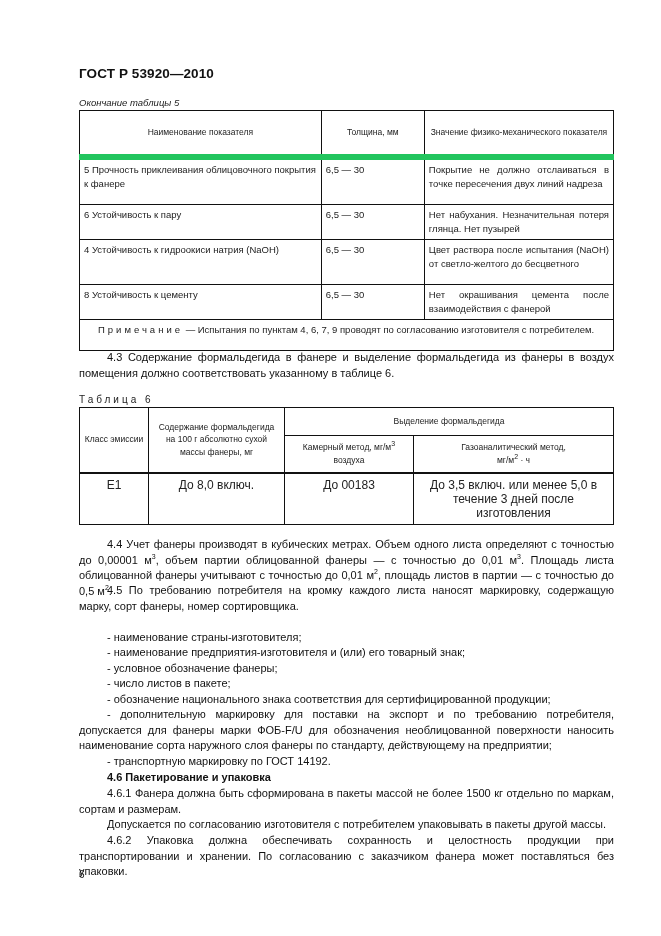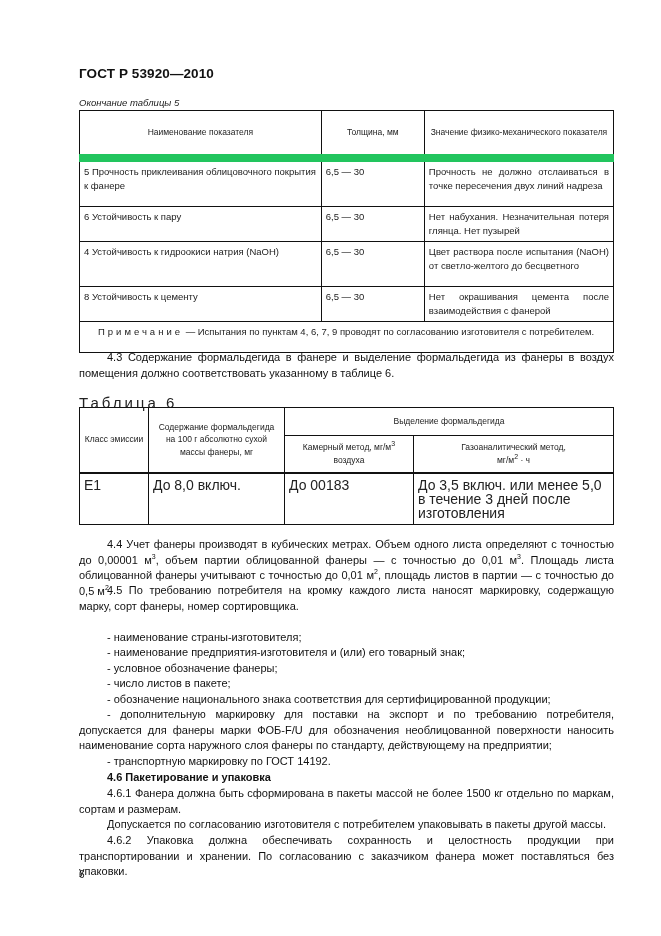--- a/index.html
+++ b/index.html
@@ -5,39 +5,39 @@
     html, body { margin: 0; padding: 0; background: #ffffff; }
     body { width: 661px; height: 936px; position: relative; overflow: hidden;
       font-family: "Liberation Sans", sans-serif; color: #111; }
     .page { position: absolute; left: 0; top: 0; width: 661px; height: 936px; }
     .doc-header { position: absolute; left: 79px; top: 66px; font-size: 13.5px; font-weight: bold; letter-spacing: 0.1px; }
     .caption5 { position: absolute; left: 79px; top: 97px; font-size: 9.5px; font-style: italic; color: #222; }
     table { border-collapse: collapse; position: absolute; font-size: 9.5px; color: #222; }
     td, th { border: 1px solid #111; vertical-align: top; font-weight: normal; }
     #t5 { left: 79px; top: 110px; width: 535px; }
     #t5 th { font-size: 8.5px; text-align: center; vertical-align: middle; height: 39px; padding: 2px 4px; line-height: 1.5; }
-    #t5 thead tr { border-bottom: 8px solid #22c55e; }
+    #t5 thead tr { border-bottom: 6px solid #22c55e; }
     #t5 td { padding: 3px 4px 3px 4px; line-height: 14px; }
     #t5 td.c1 { width: 230px; }
     #t5 td.c2 { width: 93px; text-align: left; }
     #t5 td.c3 { width: 178px; text-align: justify; }
     #t5 tr.r5 td { height: 38px; }
     #t5 tr.r6 td { height: 24px; }
     #t5 tr.r7 td { height: 38px; }
     #t5 tr.r8 td { height: 24px; }
     #t5 td.note { padding: 3px 4px; line-height: 13px; height: 24px; }
     .spaced { letter-spacing: 3px; }
     .para { position: absolute; left: 79px; width: 535px; font-size: 11px; line-height: 15.5px; text-align: justify; color: #111; }
     .indent { text-indent: 28px; }
     .li { padding-left: 28px; }
-    .caption6 { position: absolute; left: 79px; top: 394px; font-size: 15px; letter-spacing: 3px; color: #222; }
+    .caption6 { position: absolute; left: 79px; top: 394px; font-size: 10px; letter-spacing: 3px; color: #222; }
     #t6 { left: 79px; top: 407px; width: 535px; }
     #t6 th { font-size: 8.5px; text-align: center; vertical-align: middle; padding: 2px 4px; line-height: 1.5; }
     #t6 thead { border-bottom: 2px solid #111; }
-    #t6 td { text-align: left; padding: 4px; line-height: 14px; font-size: 14px; }
+    #t6 td { text-align: center; padding: 4px; line-height: 14px; font-size: 12px; }
     .bold { font-weight: bold; }
     .pagenum { position: absolute; left: 79px; top: 856px; font-size: 10px; }
     sup { font-size: 7px; vertical-align: super; line-height: 0; }
   </style>
 </head>
 <body>
 
 <div class="page">
 
   <div class="doc-header">ГОСТ Р 53920—2010</div>
@@ -49,21 +49,21 @@
       <tr>
         <th style="width:230px">Наименование показателя</th>
         <th style="width:93px">Толщина, мм</th>
         <th style="width:178px">Значение физико-механического показателя</th>
       </tr>
     </thead>
     <tbody>
       <tr class="r5">
         <td class="c1">5  Прочность приклеивания облицовочного покрытия к фанере</td>
         <td class="c2">6,5 — 30</td>
-        <td class="c3">Прочность не должно отслаиваться в точке пересечения двух линий надреза</td>
+        <td class="c3">Покрытие не должно отслаиваться в точке пересечения двух линий надреза</td>
       </tr>
       <tr class="r6">
         <td class="c1">6  Устойчивость к пару</td>
         <td class="c2">6,5 — 30</td>
         <td class="c3">Нет набухания. Незначительная потеря глянца. Нет пузырей</td>
       </tr>
       <tr class="r7">
         <td class="c1">4  Устойчивость к гидроокиси натрия (NaOH)</td>
         <td class="c2">6,5 — 30</td>
         <td class="c3">Цвет раствора после испытания (NaOH) от светло-желтого до бесцветного</td>

